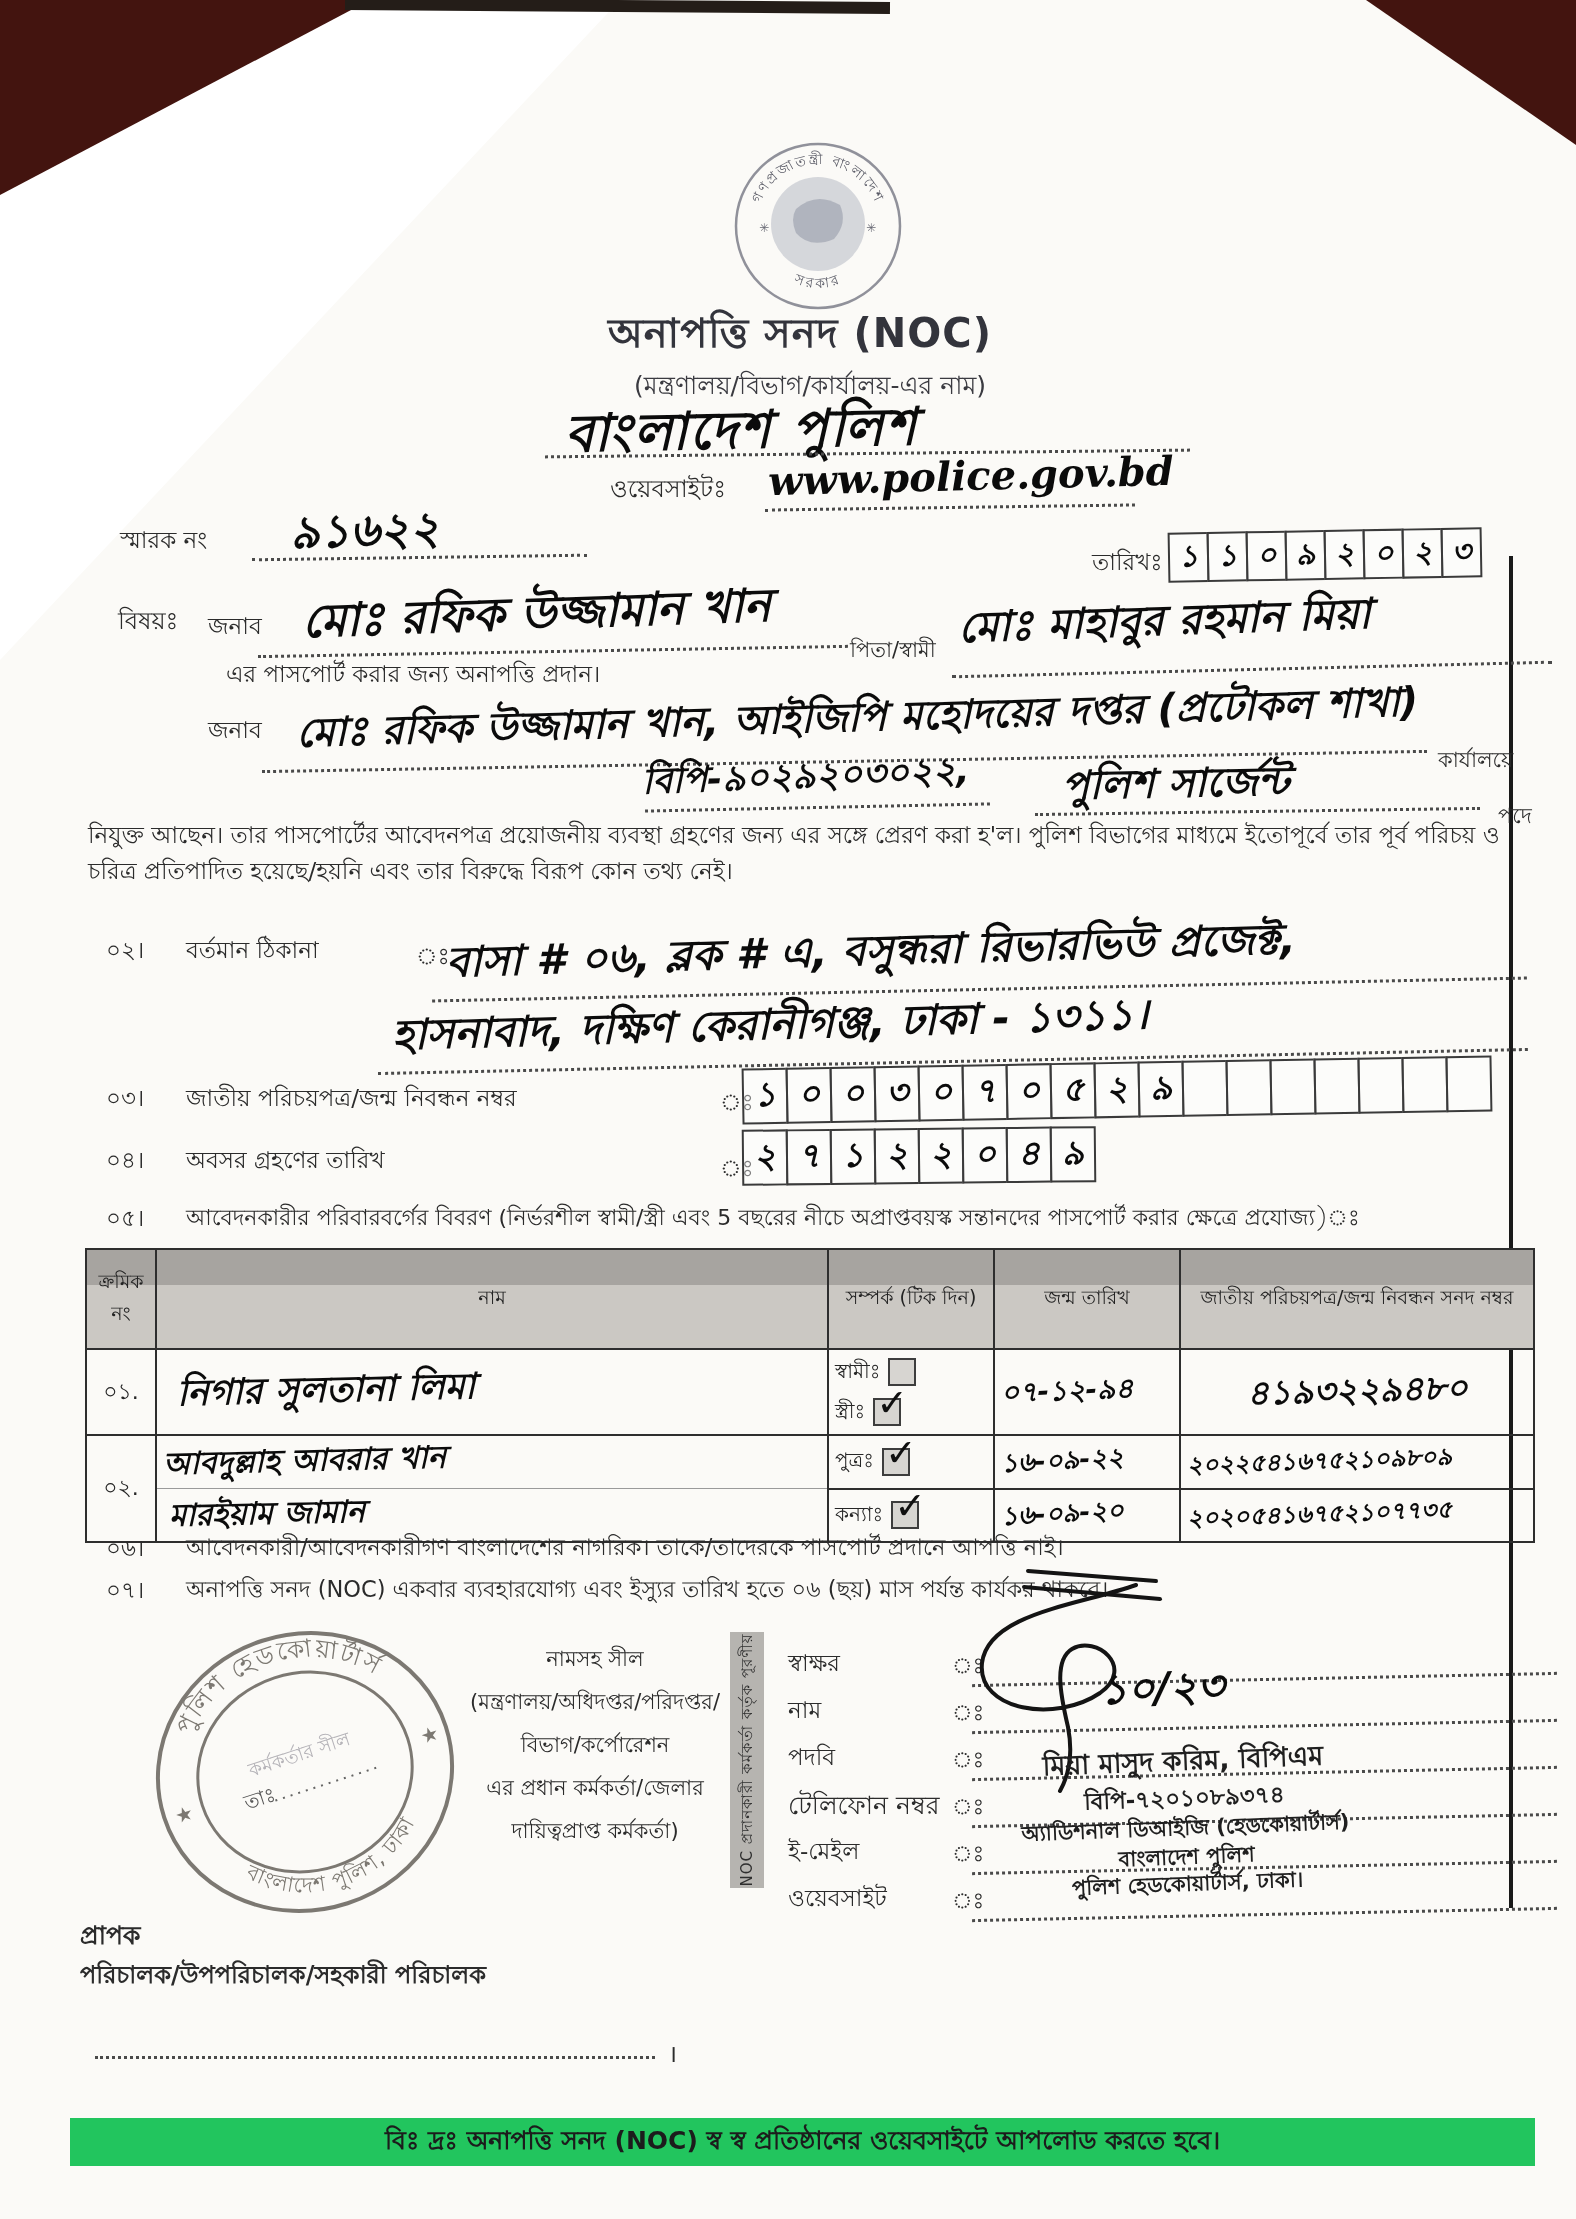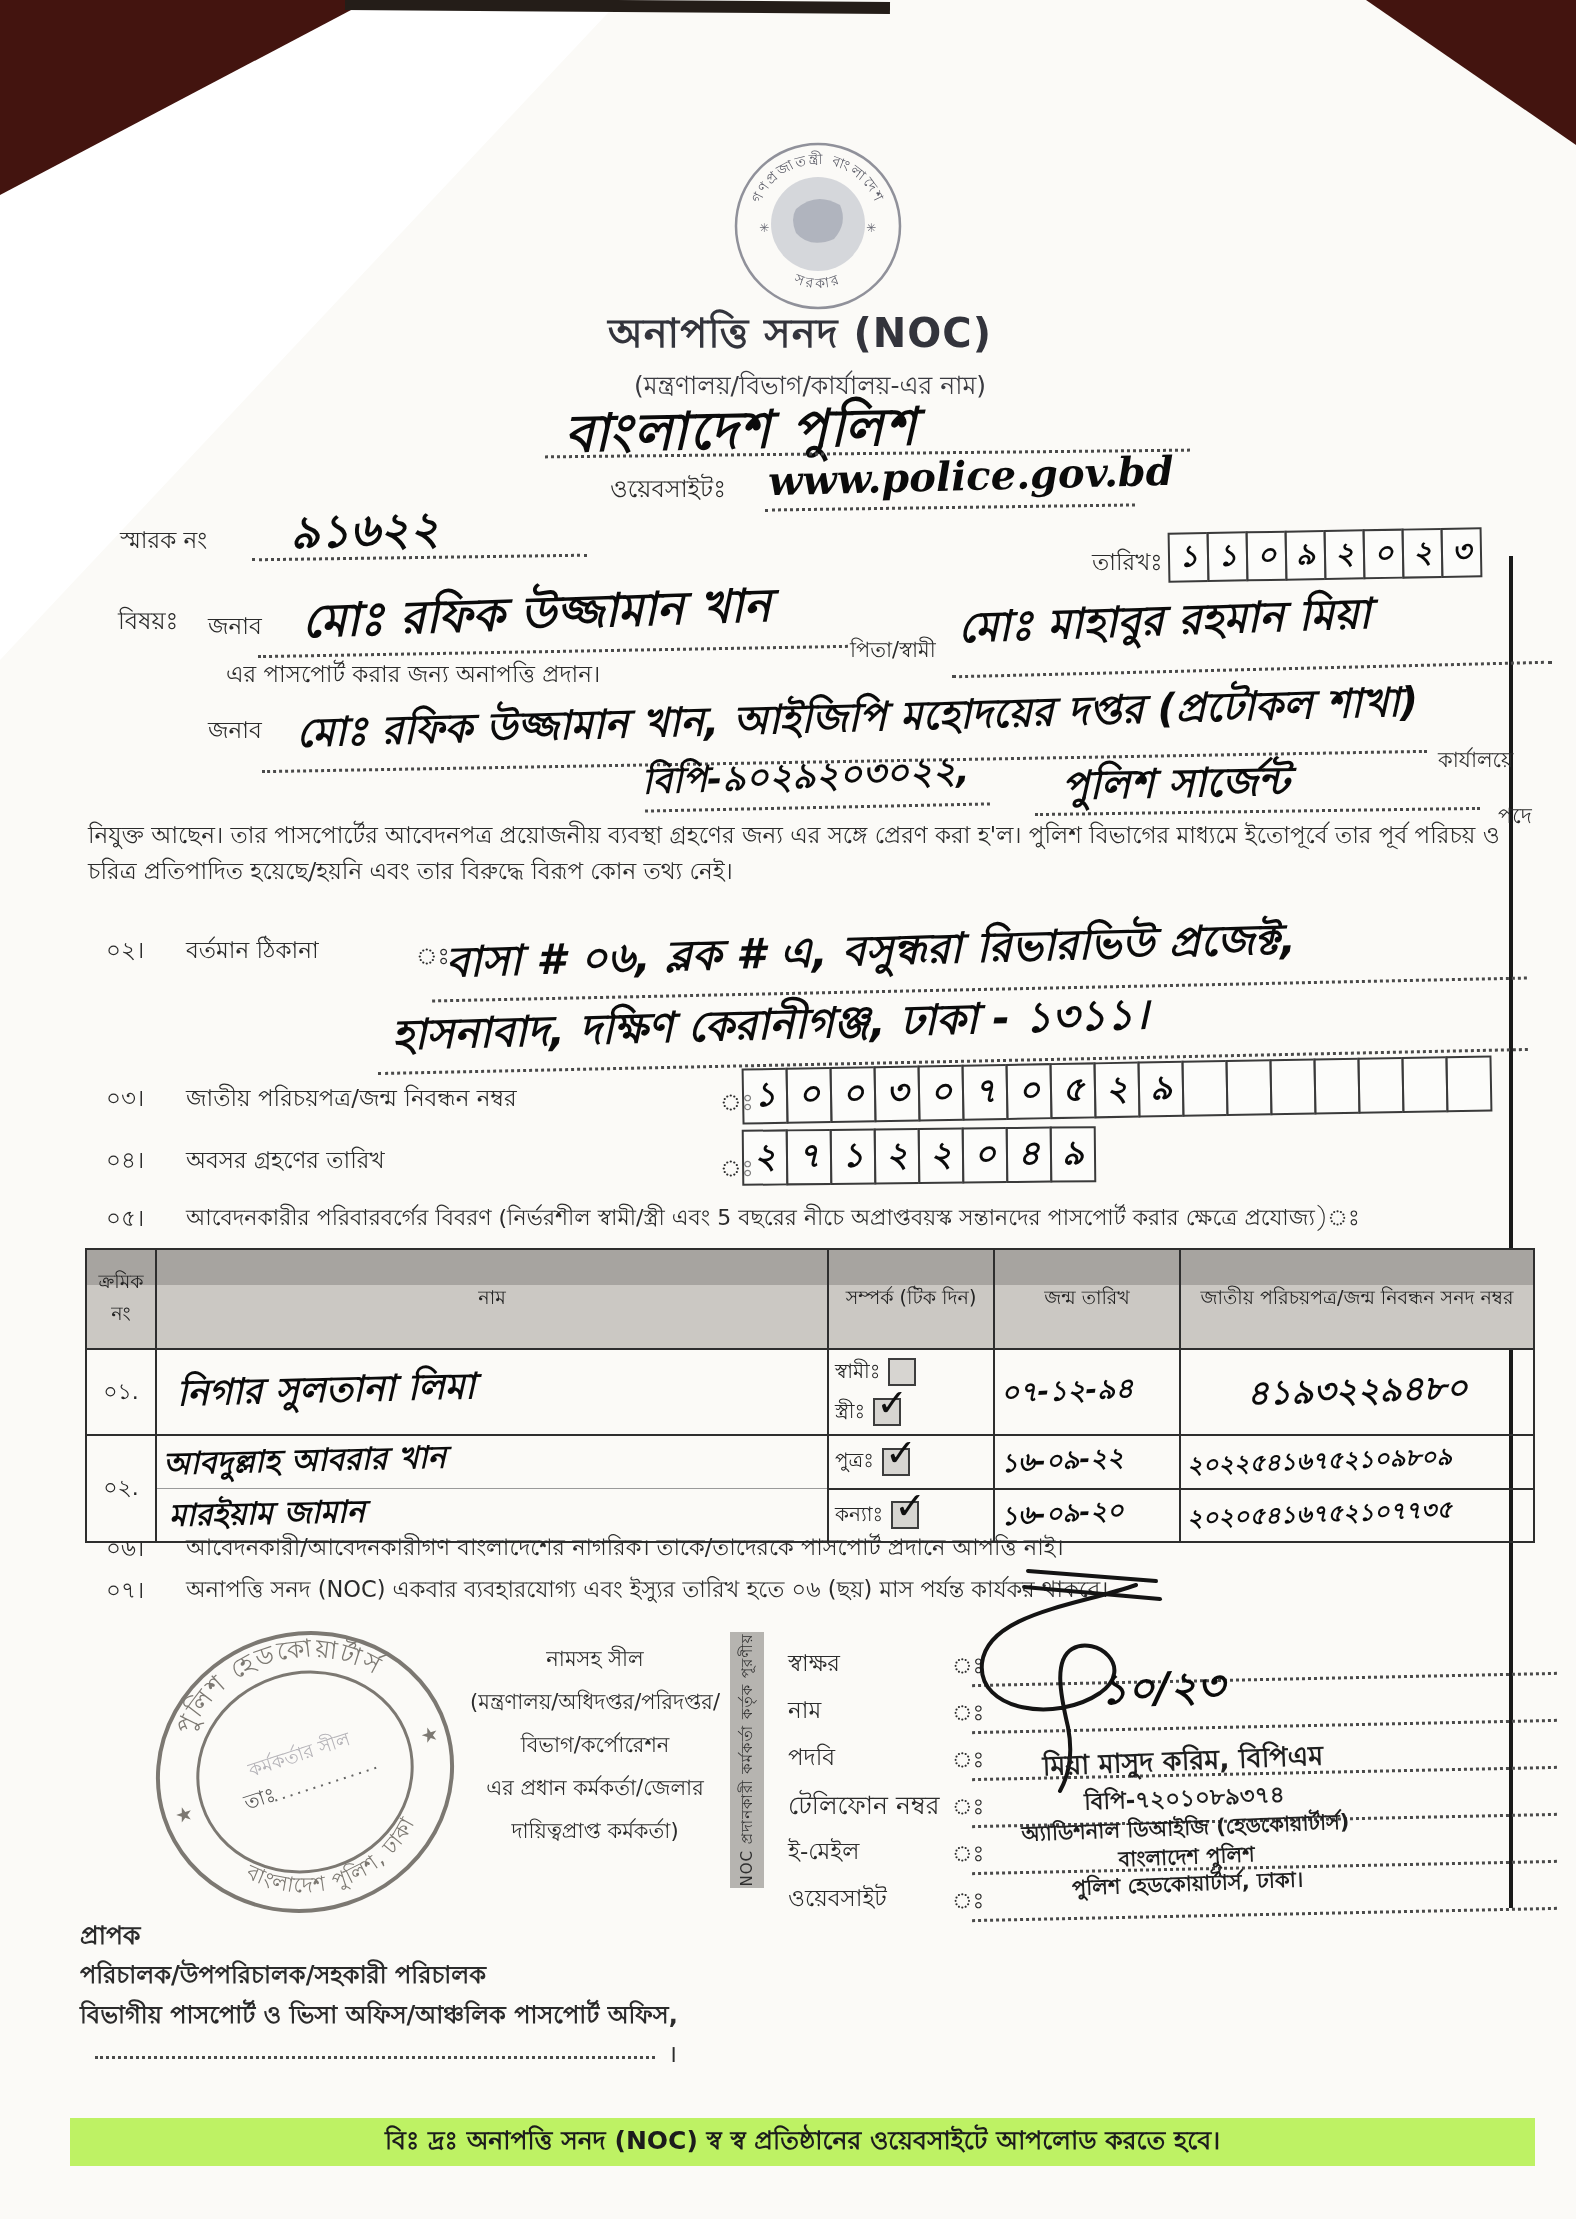--- a/index.html
+++ b/index.html
@@ -295,21 +295,20 @@
   <div class="abs" style="left:920px;top:1740px;width:530px;height:150px;transform:rotate(-2.2deg);">
     <div class="stampline" style="top:0;font-size:27px;">মিয়া মাসুদ করিম, বিপিএম</div>
     <div class="stampline" style="top:40px;font-size:23px;">বিপি-৭২০১০৮৯৩৭৪</div>
     <div class="stampline" style="top:72px;font-size:21px;">অ্যাডিশনাল ডিআইজি (হেডকোয়ার্টার্স)</div>
     <div class="stampline" style="top:101px;font-size:21px;">বাংলাদেশ পুলিশ</div>
     <div class="stampline" style="top:128px;font-size:21px;">পুলিশ হেডকোয়ার্টার্স, ঢাকা।</div>
   </div>
 
   <div class="abs printed" style="left:80px;top:1916px;font-size:25px;font-weight:700;">প্রাপক</div>
   <div class="abs printed" style="left:80px;top:1956px;font-size:24px;font-weight:700;">পরিচালক/উপপরিচালক/সহকারী পরিচালক</div>
-  <div class="abs printed" style="left:80px;top:1996px;font-size:24px;font-weight:700;">বিভাগীয় পাসপোর্ট ও ভিসা অফিস/আঞ্চলিক পাসপোর্ট অফিস,</div>
   <div class="abs dots" style="left:95px;top:2056px;width:560px;"></div>
   <div class="abs printed" style="left:668px;top:2036px;font-size:24px;">।</div>
 
-  <div class="abs" style="left:70px;top:2118px;width:1465px;height:48px;background:#bef264;display:flex;align-items:center;justify-content:center;">
+  <div class="abs" style="left:70px;top:2118px;width:1465px;height:48px;background:#22c55e;display:flex;align-items:center;justify-content:center;">
     <span style="font-size:25px;font-weight:700;color:#1c1c1c;">বিঃ দ্রঃ অনাপত্তি সনদ (NOC) স্ব স্ব প্রতিষ্ঠানের ওয়েবসাইটে আপলোড করতে হবে।</span>
   </div>
 
 </div>
 
 </body></html>

